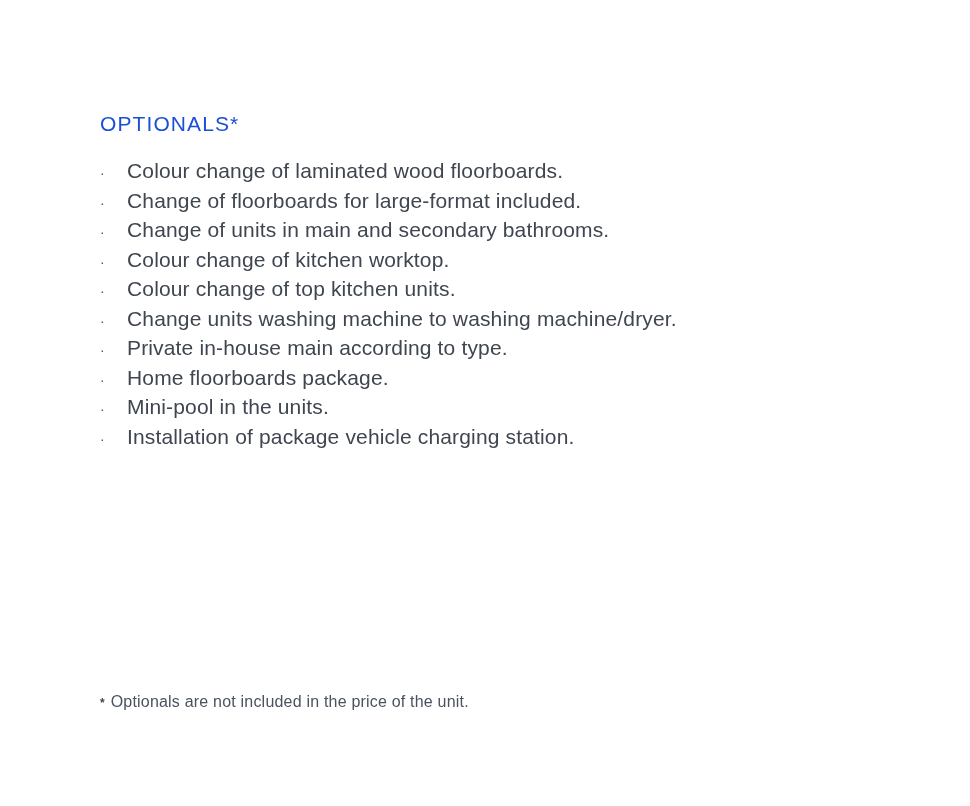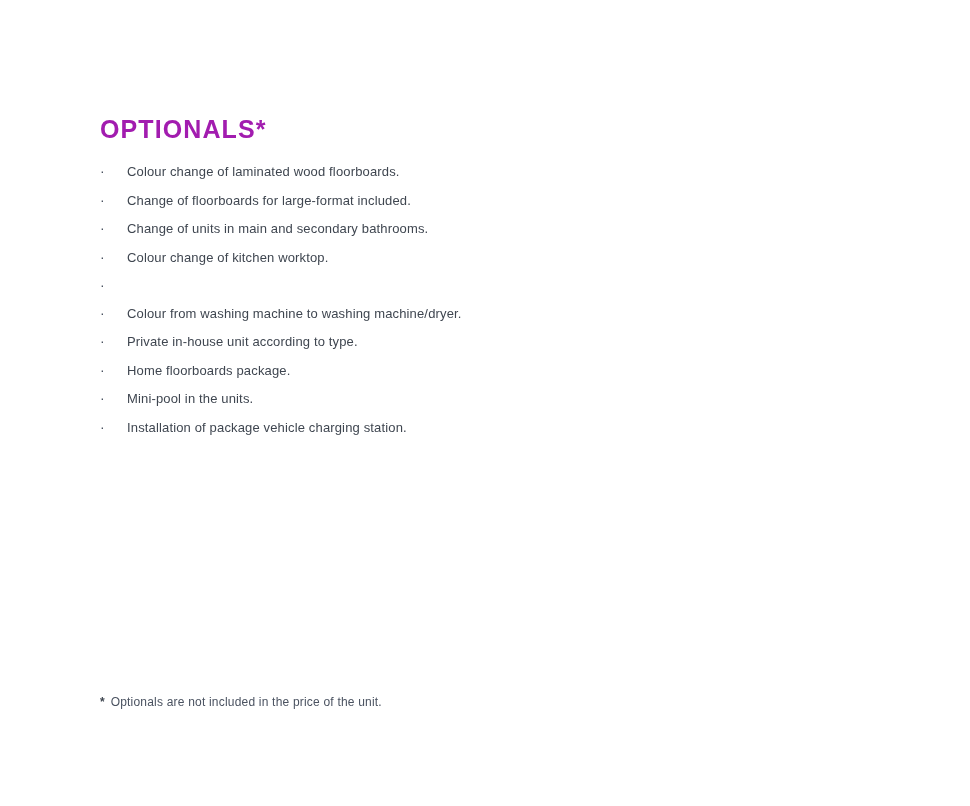--- a/index.html
+++ b/index.html
@@ -17,24 +17,24 @@
   .page {
     position: relative;
     width: 970px;
     height: 806px;
     box-sizing: border-box;
   }
   .title {
     position: absolute;
     left: 100px;
     top: 98px;
-    font-size: 25px;
-    font-weight: bold;
+    font-size: 21px;
+    font-weight: normal;
     letter-spacing: 1.1px;
-    color: #a21caf;
+    color: #1d4ed8;
     text-transform: uppercase;
     white-space: nowrap;
   }
   .list {
     position: absolute;
     left: 100px;
     top: 160px;
     width: 720px;
   }
   .list-item {
@@ -44,41 +44,41 @@
   }
   .bullet {
     width: 27px;
     flex: 0 0 27px;
     color: #4a5260;
     font-size: 14px;
     line-height: 22px;
   }
   .item-text {
     color: #3f4650;
-    font-size: 13px;
+    font-size: 21px;
     line-height: 22px;
     letter-spacing: 0.15px;
   }
   .footnote {
     position: absolute;
     left: 100px;
     top: 695px;
     display: flex;
     align-items: baseline;
     color: #4a5260;
   }
   .footnote-mark {
     font-size: 12px;
     font-weight: bold;
     line-height: 14px;
     margin-right: 6px;
     color: #3f4650;
   }
   .footnote-text {
-    font-size: 12px;
+    font-size: 16px;
     line-height: 14px;
     letter-spacing: 0.2px;
     color: #4a5260;
   }
 </style>
 </head>
 <body>
 
 <div class="page">
 
@@ -101,30 +101,31 @@
       <span class="item-text">Change of units in main and secondary bathrooms.</span>
     </div>
 
     <div class="list-item">
       <span class="bullet">·</span>
       <span class="item-text">Colour change of kitchen worktop.</span>
     </div>
 
     <div class="list-item">
       <span class="bullet">·</span>
+      <span class="item-text">Colour change of top kitchen units.</span>
     </div>
 
     <div class="list-item">
       <span class="bullet">·</span>
-      <span class="item-text">Colour from washing machine to washing machine/dryer.</span>
+      <span class="item-text">Change units washing machine to washing machine/dryer.</span>
     </div>
 
     <div class="list-item">
       <span class="bullet">·</span>
-      <span class="item-text">Private in-house unit according to type.</span>
+      <span class="item-text">Private in-house main according to type.</span>
     </div>
 
     <div class="list-item">
       <span class="bullet">·</span>
       <span class="item-text">Home floorboards package.</span>
     </div>
 
     <div class="list-item">
       <span class="bullet">·</span>
       <span class="item-text">Mini-pool in the units.</span>

